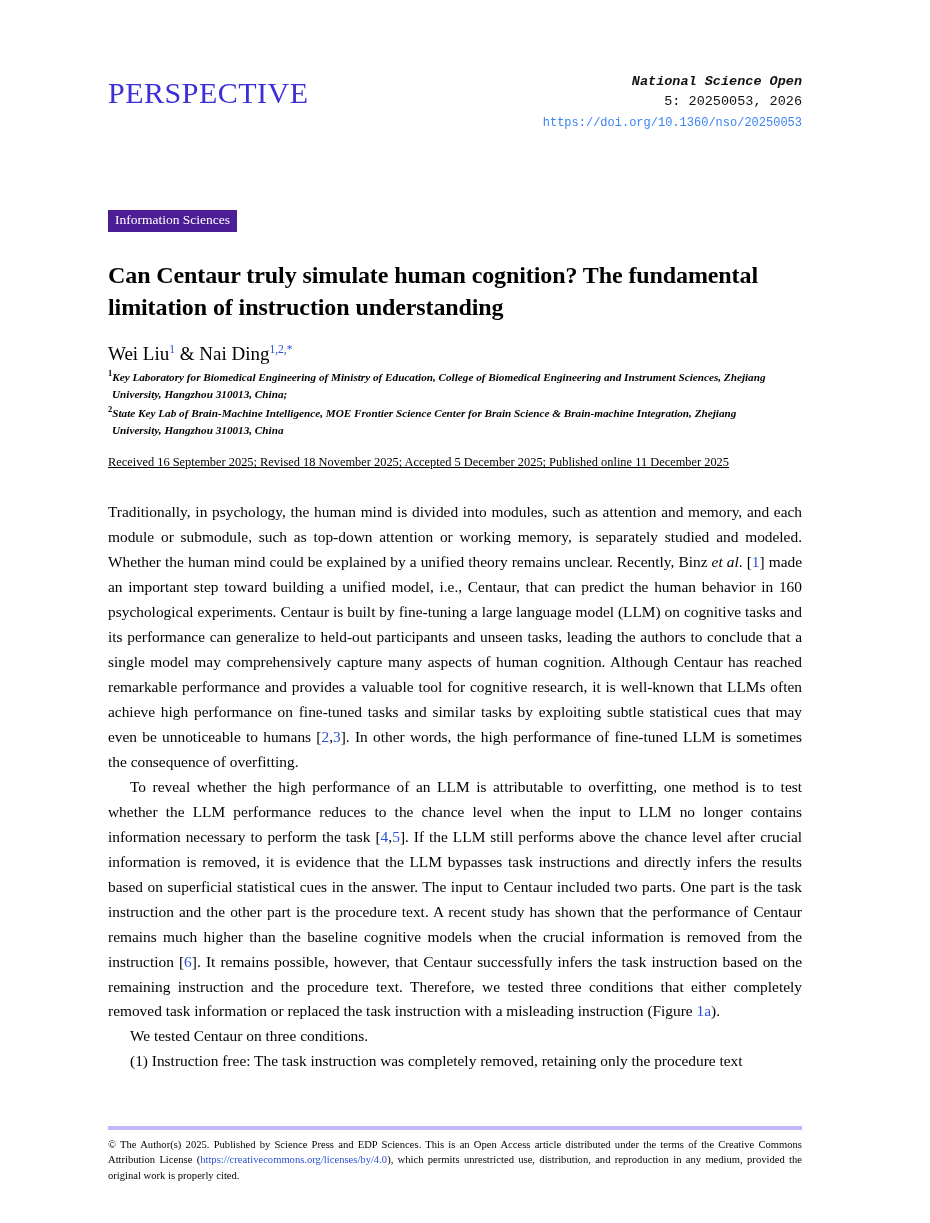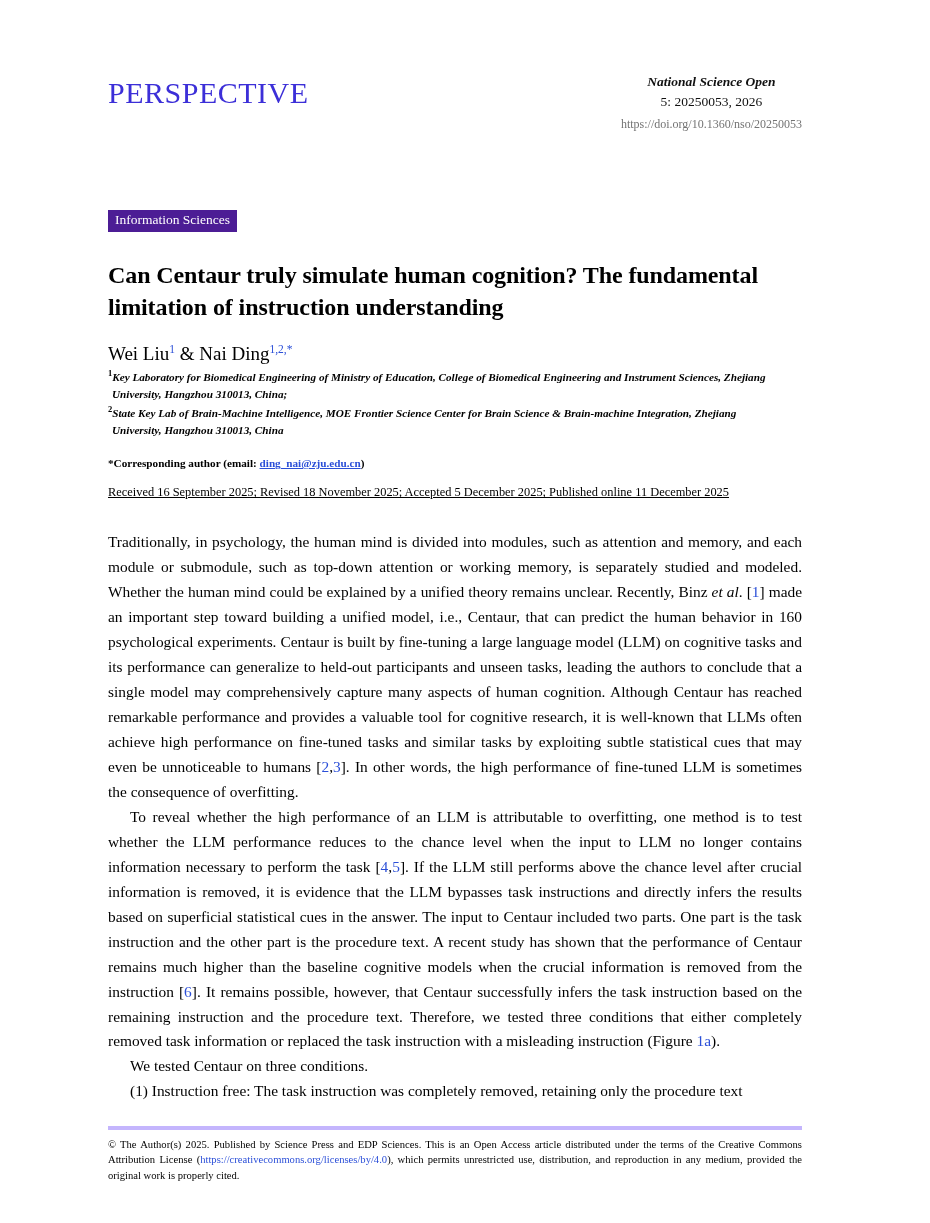--- a/index.html
+++ b/index.html
@@ -32,36 +32,37 @@
   }
   .perspective {
     font-family: "Liberation Serif", serif;
     font-size: 30px;
     letter-spacing: 0.5px;
     color: #3c2fd8;
     line-height: 1;
     margin-top: 6px;
   }
   .journal-block {
-    text-align: center;
+    text-align: right;
     line-height: 1.45;
+    font-family: Liberation Mono, monospace;
   }
   .journal-name {
     font-style: italic;
     font-weight: bold;
     font-size: 13.5px;
     color: #111;
   }
   .journal-vol {
     font-size: 13.5px;
     color: #111;
   }
   .journal-doi {
     font-size: 12px;
-    color: #737373;
+    color: #3b82f6;
     text-decoration: none;
     margin-top: 28px;
   }
   
   .badge-row {
     margin-top: 76px;
   }
   .badge {
     display: inline-block;
     background: #4c1d95;
@@ -181,23 +182,20 @@
     <span>Wei Liu</span><sup>1</sup><span> &amp; </span><span>Nai Ding</span><sup>1,2,*</sup>
   </div>
 
   <div class="affils">
     <p class="line"><sup>1</sup><span>Key Laboratory for Biomedical Engineering of Ministry of Education, College of Biomedical Engineering and Instrument Sciences, Zhejiang</span></p>
     <p class="line indent">University, Hangzhou 310013, China;</p>
     <p class="line"><sup>2</sup><span>State Key Lab of Brain-Machine Intelligence, MOE Frontier Science Center for Brain Science &amp; Brain-machine Integration, Zhejiang</span></p>
     <p class="line indent">University, Hangzhou 310013, China</p>
   </div>
 
-  <div class="corresponding">
-    <span>*Corresponding author (email: </span><a href="#">ding_nai@zju.edu.cn</a><span>)</span>
-  </div>
 
   <div class="history">Received 16 September 2025; Revised 18 November 2025; Accepted 5 December 2025; Published online 11 December 2025</div>
 
   <div class="body-text">
     <p><span>Traditionally, in psychology, the human mind is divided into modules, such as attention and memory, and each module or submodule, such as top-down attention or working memory, is separately studied and modeled. Whether the human mind could be explained by a unified theory remains unclear. Recently, Binz </span><span class="ital">et al</span><span>. [</span><span class="ref">1</span><span>] made an important step toward building a unified model, i.e., Centaur, that can predict the human behavior in 160 psychological experiments. Centaur is built by fine-tuning a large language model (LLM) on cognitive tasks and its performance can generalize to held-out participants and unseen tasks, leading the authors to conclude that a single model may comprehensively capture many aspects of human cognition. Although Centaur has reached remarkable performance and provides a valuable tool for cognitive research, it is well-known that LLMs often achieve high performance on fine-tuned tasks and similar tasks by exploiting subtle statistical cues that may even be unnoticeable to humans [</span><span class="ref">2</span><span>,</span><span class="ref">3</span><span>]. In other words, the high performance of fine-tuned LLM is sometimes the consequence of overfitting.</span></p>
 
     <p><span>To reveal whether the high performance of an LLM is attributable to overfitting, one method is to test whether the LLM performance reduces to the chance level when the input to LLM no longer contains information necessary to perform the task [</span><span class="ref">4</span><span>,</span><span class="ref">5</span><span>]. If the LLM still performs above the chance level after crucial information is removed, it is evidence that the LLM bypasses task instructions and directly infers the results based on superficial statistical cues in the answer. The input to Centaur included two parts. One part is the task instruction and the other part is the procedure text. A recent study has shown that the performance of Centaur remains much higher than the baseline cognitive models when the crucial information is removed from the instruction [</span><span class="ref">6</span><span>]. It remains possible, however, that Centaur successfully infers the task instruction based on the remaining instruction and the procedure text. Therefore, we tested three conditions that either completely removed task information or replaced the task instruction with a misleading instruction (Figure </span><span class="ref">1a</span><span>).</span></p>
 
     <p>We tested Centaur on three conditions.</p>
 

